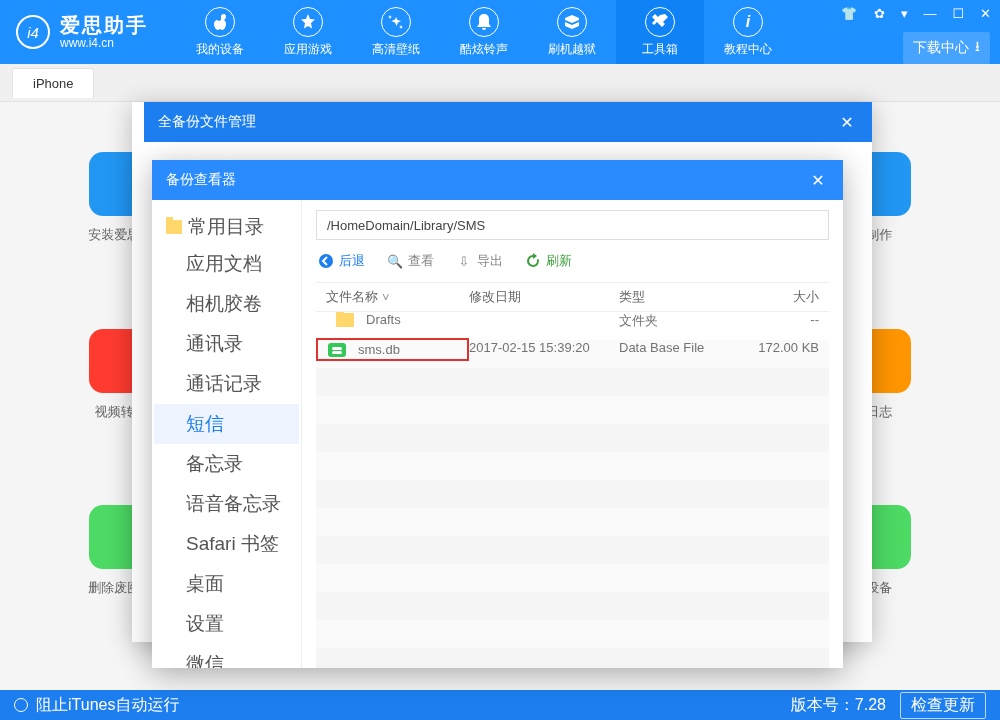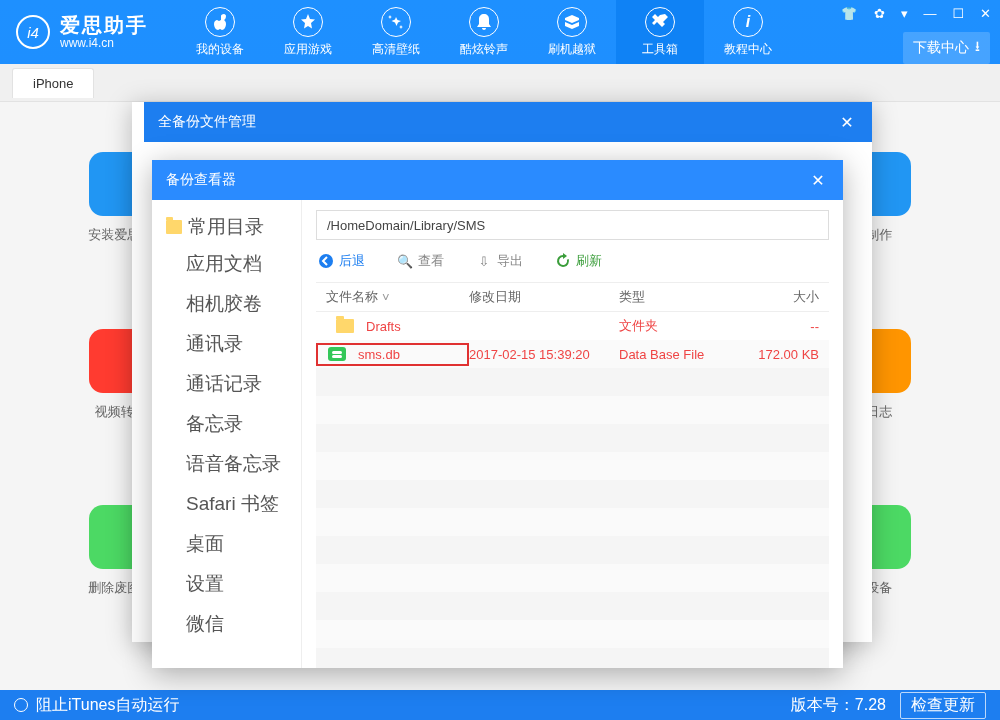--- a/index.html
+++ b/index.html
@@ -49,33 +49,33 @@
 .tree { width: 150px; border-right: 1px solid #eee; padding: 10px 2px; font-size: 19px; color: #555; overflow: auto; }
 .tree-root { display: flex; align-items: center; gap: 6px; padding: 4px 12px; font-weight: 500; }
 .fold-ico { width: 16px; height: 14px; background: #ffd76b; border-radius: 1px; position: relative; }
 .fold-ico:before { content: ""; position: absolute; top: -3px; left: 0; width: 7px; height: 3px; background: #ffd76b; border-radius: 1px 1px 0 0; }
 .tree-item { padding: 7px 12px 7px 32px; cursor: pointer; }
 .tree-item.sel { background: #eef4ff; color: #1d7ef0; }
 
 
 .pane { flex: 1; display: flex; flex-direction: column; padding: 10px 14px 0; min-width: 0; }
 .path-input { height: 30px; border: 1px solid #ddd; padding: 0 10px; font-size: 13px; color: #444; display: flex; align-items: center; background: #fff; }
-.toolbar { display: flex; gap: 32px; align-items: flex-start; padding: 12px 2px; font-size: 13px; color: #888; }
+.toolbar { display: flex; gap: 22px; align-items: flex-start; padding: 12px 2px; font-size: 13px; color: #888; }
 .tb-btn { display: flex; align-items: center; gap: 5px; cursor: pointer; }
 .tb-btn.on { color: #1d7ef0; }
 .tb-ico { width: 16px; height: 16px; display: inline-flex; align-items: center; justify-content: center; }
 
 
 .thead { display: flex; font-size: 13px; color: #666; border-top: 1px solid #eee; border-bottom: 1px solid #eee; height: 30px; align-items: center; padding-right: 10px; }
 .col-name { flex: 1; padding-left: 10px; display: flex; align-items: center; gap: 4px; }
 .col-date { width: 150px; }
 .col-type { width: 120px; }
 .col-size { width: 80px; text-align: right; }
 .tbody { flex: 1; overflow: auto; }
-.trow { display: flex; font-size: 13px; color: #ef4444; height: 28px; align-items: center; padding-right: 10px; }
+.trow { display: flex; font-size: 13px; color: #737373; height: 28px; align-items: flex-start; padding-right: 10px; }
 .trow:nth-child(even) { background: #fafafa; }
 .trow.stripe { background: #f5f5f5; }
 .f-ico { width: 18px; height: 14px; margin: 0 8px 0 10px; flex-shrink: 0; }
 .f-folder { background: #ffd76b; border-radius: 1px; position: relative; }
 .f-folder:before { content:""; position:absolute; top:-3px; left:0; width:8px; height:3px; background:#ffd76b; border-radius:1px 1px 0 0; }
 .f-db { background: #34c759; border-radius: 3px; position: relative; }
 .f-db:before { content:""; position:absolute; left:4px; right:4px; top:4px; height:3px; border-radius:2px; background:#fff; }
 .f-db:after { content:""; position:absolute; left:4px; right:4px; bottom:3px; height:3px; border-radius:2px; background:#fff; }
 .highlight-box { border: 2px solid #e03131; padding: 2px 0; margin: -2px 0; }
 
@@ -224,20 +224,21 @@
     <div class="tree">
       <div class="tree-root">
         <span class="fold-ico"></span>
         <span>常用目录</span>
       </div>
       <div id="tree-items">
           <div class="tree-item">应用文档</div>
           <div class="tree-item">相机胶卷</div>
           <div class="tree-item">通讯录</div>
           <div class="tree-item">通话记录</div>
+          <div class="tree-item sel">短信</div>
           <div class="tree-item">备忘录</div>
           <div class="tree-item">语音备忘录</div>
           <div class="tree-item">Safari 书签</div>
           <div class="tree-item">桌面</div>
           <div class="tree-item">设置</div>
           <div class="tree-item">微信</div>
         </div>
     </div>
     <div class="pane">
       <div class="path-input">/HomeDomain/Library/SMS</div>

